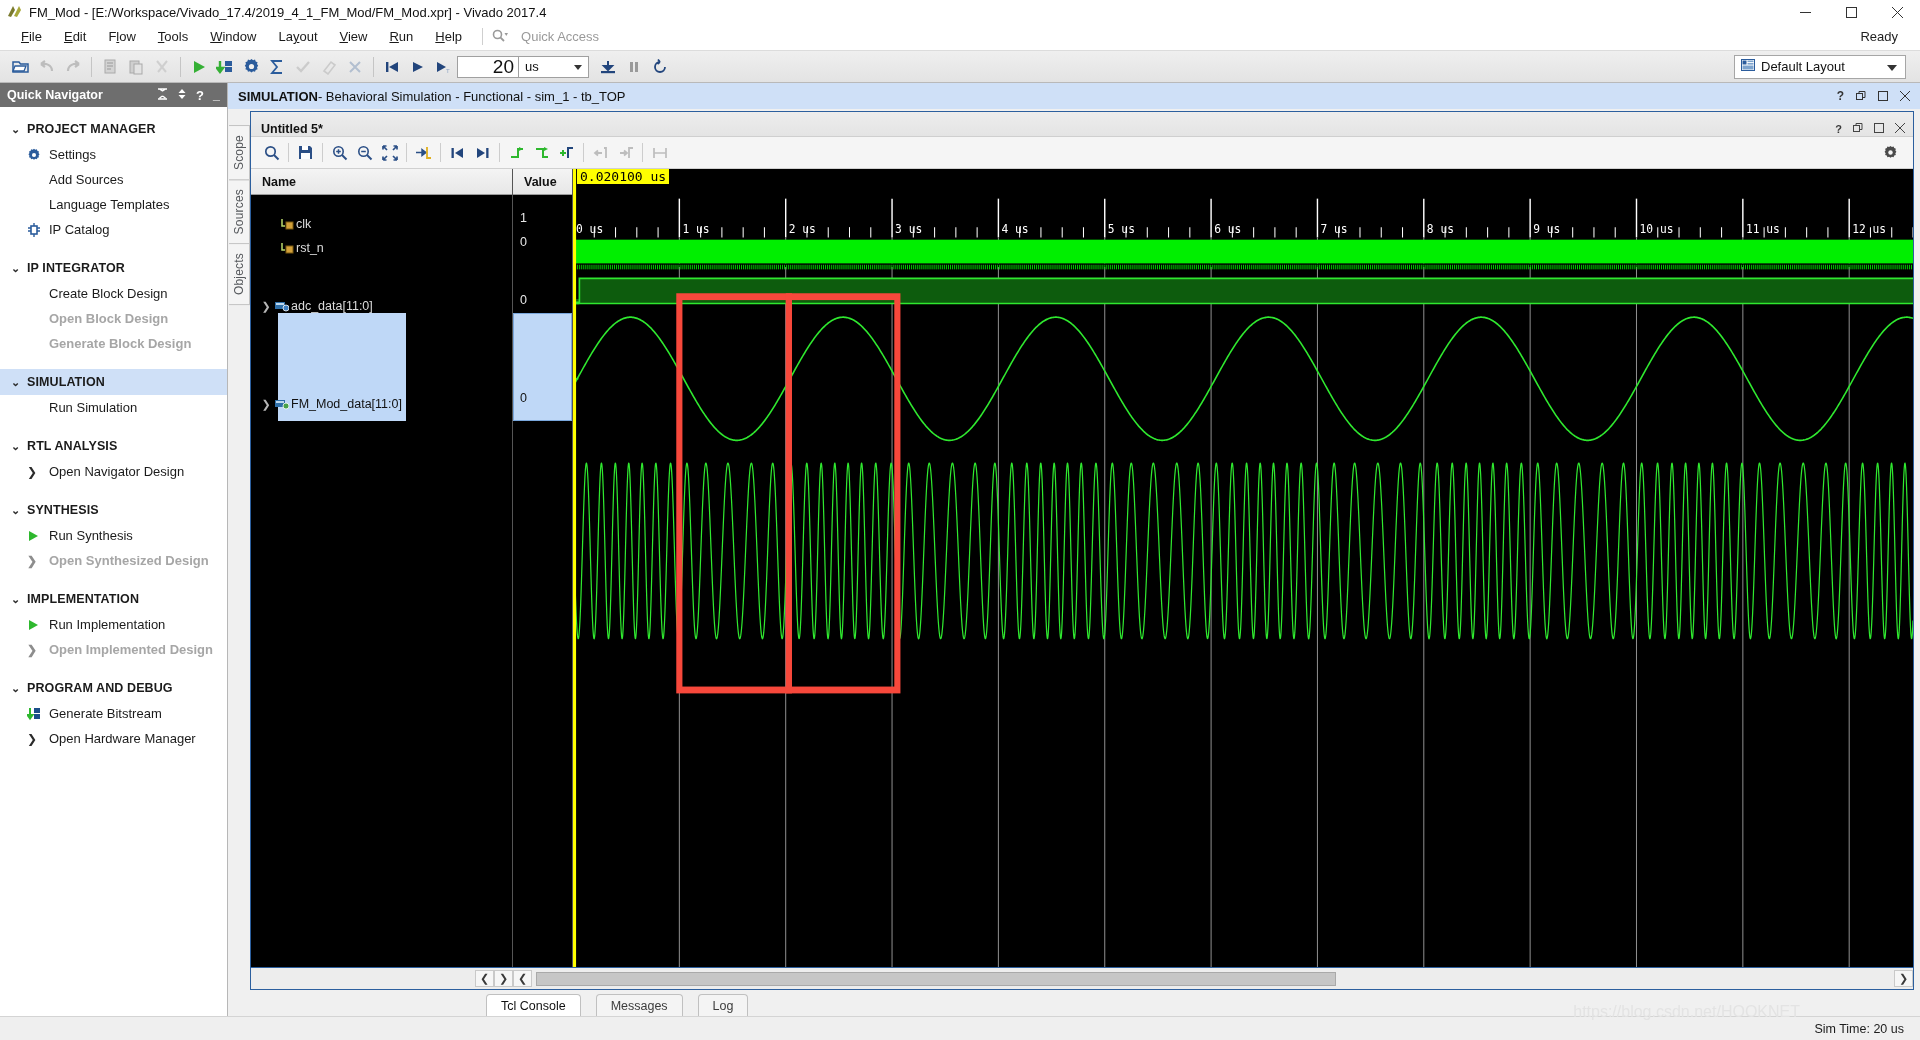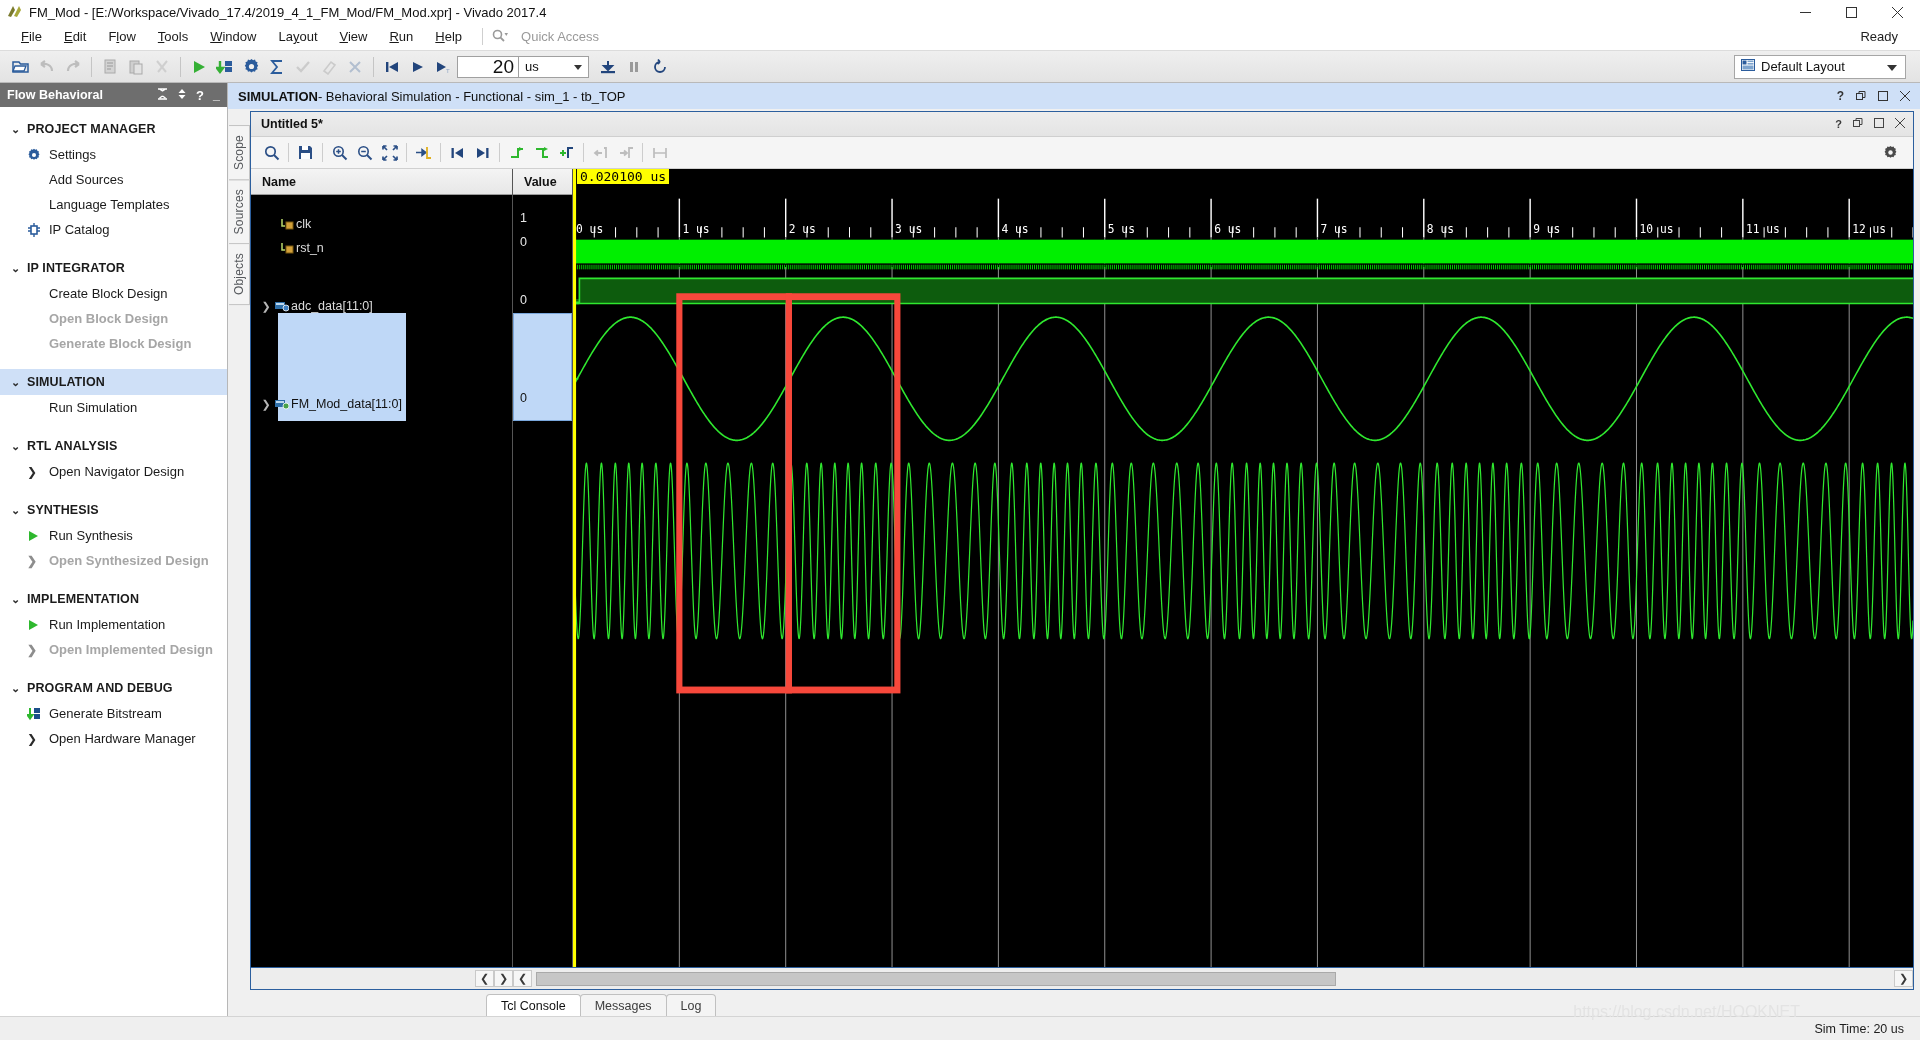--- a/index.html
+++ b/index.html
@@ -104,21 +104,21 @@
   .vtabs { width:22px; flex:0 0 22px; padding-top:14px; display:flex; flex-direction:column; align-items:center; }
   .vtab {
     writing-mode: vertical-rl; transform: rotate(180deg);
     font-size:12px; color:#55585c; padding:9px 3px; border:1px solid #c3c3c3;
     border-right:none; background:#f4f4f4; margin-bottom:-1px; letter-spacing:.2px;
   }
   .panel { flex:1 1 auto; display:flex; flex-direction:column; min-width:0;
            border:1px solid #2c5f9e; background:#fff; margin-right:6px; }
   .panel-title {
     height:25px; flex:0 0 25px; background:linear-gradient(#ededed,#e4e4e4);
-    display:flex; align-items:center; padding-left:10px; font-size:12.5px; font-weight:bold; color:#111;
+    display:flex; align-items:flex-end; padding-left:10px; font-size:12.5px; font-weight:bold; color:#111;
     border-bottom:1px solid #cfcfcf; position:relative;
   }
   .panel-title .pt-tools { position:absolute; right:8px; display:flex; gap:11px; align-items:center; color:#3a3a3a; }
   .wave-toolbar {
     height:32px; flex:0 0 32px; background:#f5f5f5; display:flex; align-items:center;
     padding-left:8px; border-bottom:1px solid #d0d0d0; position:relative;
   }
   .wt-btn { width:25px; height:25px; display:flex; align-items:center; justify-content:center; }
   .wt-sep { width:1px; height:19px; background:#cdcdcd; margin:0 4px; }
   .wave-toolbar .gear { position:absolute; right:10px; }
@@ -151,21 +151,21 @@
                   border-top:1px solid #2c5f9e; }
   .sb-left { width:262px; flex:0 0 262px; display:flex; align-items:center; justify-content:flex-end;
              background:#ededed; gap:0; }
   .sb-arrow { width:19px; height:17px; display:flex; align-items:center; justify-content:center;
               color:#3a3a3a; font-size:11px; border:1px solid #c9c9c9; background:#f6f6f6; }
   .sb-track { flex:1 1 auto; height:16px; background:#ededed; position:relative; margin:0 2px; }
   .sb-thumb { position:absolute; top:1px; height:14px; background:#c6c6c6; border:1px solid #a9a9a9; }
 
   
   .bottom-tabs { height:26px; flex:0 0 26px; background:#f0f0f0; display:flex; align-items:flex-end;
-                 padding-left:258px; }
+                 padding-left:258px;gap:16px; }
   .btab { height:22px; padding:0 14px; display:flex; align-items:center; font-size:12.5px;
           color:#3c3c3c; border:1px solid #c0c0c0; border-bottom:none;
           border-top-left-radius:4px; border-top-right-radius:4px; background:#f4f4f4; margin-right:-1px;}
   .btab.active { background:#fff; color:#111; }
 
   .statusbar { height:24px; flex:0 0 24px; background:#efefef; border-top:1px solid #d4d4d4;
                display:flex; align-items:center; position:relative; }
   .statusbar .simtime { margin-left:auto; margin-right:16px; font-size:12.5px; color:#1c1c1c; }
   .watermark { position:absolute; right:120px; top:-14px; font-size:16px; color:#e3e3e3; white-space:nowrap; }
 </style>
@@ -353,21 +353,21 @@
       </span>
       <span>Default Layout</span>
       <span class="caret"></span>
     </div>
   </div>
 
   <div class="body-row">
 
     <div class="flownav">
       <div class="fn-header">
-        <span>Flow Behavioral</span>
+        <span>Quick Navigator</span>
         <span class="fn-tools">
           <span>
             <svg width="11" height="12" viewBox="0 0 11 12">
                 <path d="M1 1 h9 M5.5 3 l-3 -2 M5.5 3 l3 -2 M1 11 h9 M5.5 8 l-3 2 M5.5 8 l3 2" stroke="#fff" stroke-width="1.4" fill="none"></path>
               </svg>
           </span>
           <span>
             <svg width="10" height="12" viewBox="0 0 10 12">
                 <path d="M5 1 l3.5 4 h-7 Z M5 11 l3.5-4 h-7 Z" fill="#fff"></path>
               </svg>

